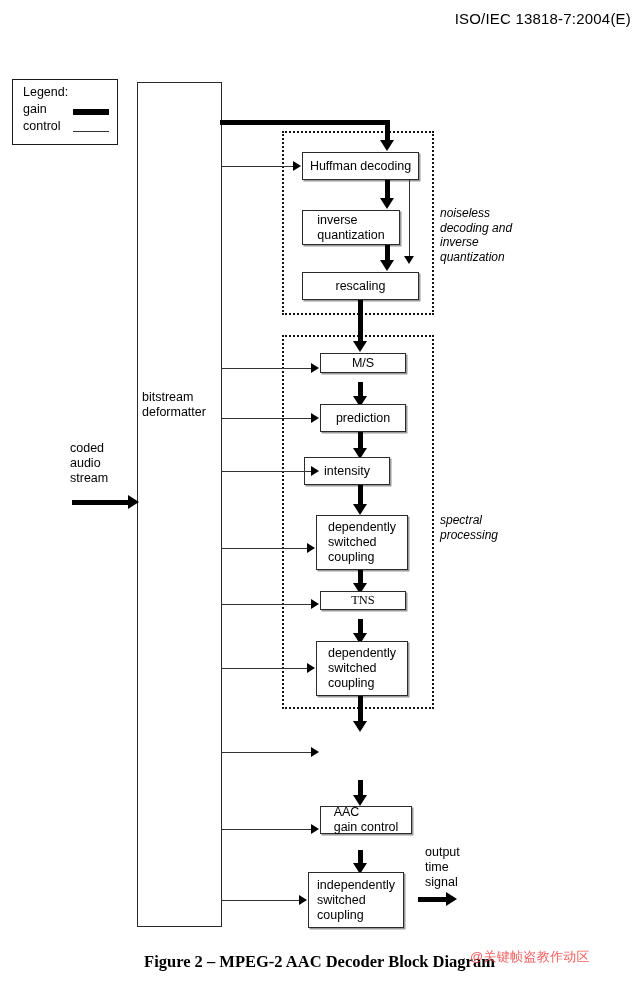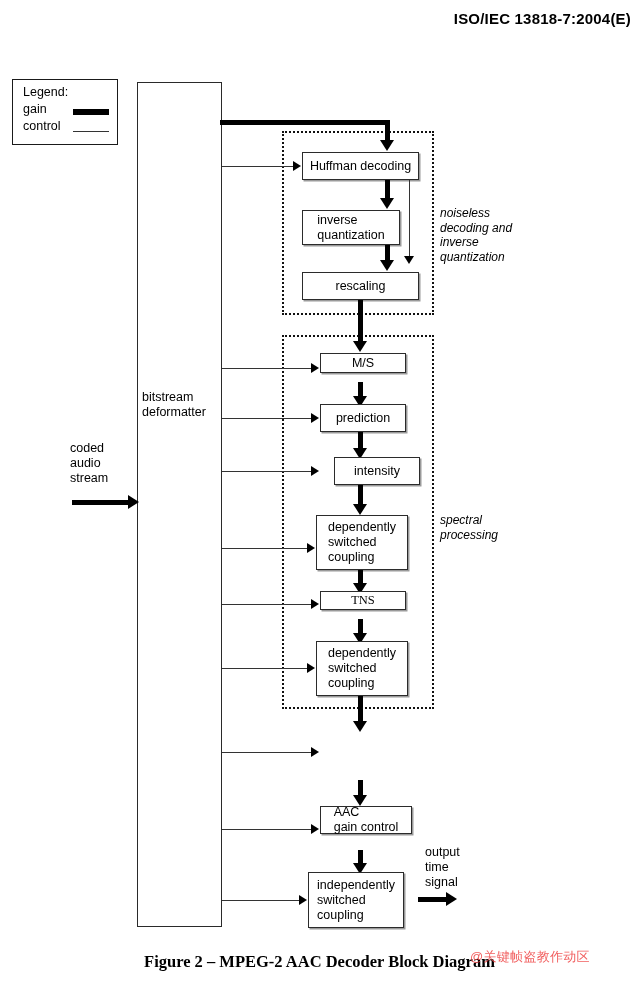--- a/index.html
+++ b/index.html
@@ -18,21 +18,21 @@
   #page {
     position: absolute;
     left: 0; top: 0;
     width: 639px; height: 987px;
   }
   .hdr {
     position: absolute;
     right: 8px;
     top: 10px;
     font-family: "Liberation Sans", sans-serif;
-    font-weight: bold;
+    font-weight: normal;
     font-size: 15px;
     letter-spacing: 0.2px;
     white-space: nowrap;
   }
   
   .legend-box {
     position: absolute;
     left: 12px; top: 79px;
     width: 106px; height: 66px;
     border: 1.3px solid #1a1a1a;
@@ -257,21 +257,21 @@
   <div class="vline-data" style="left:358px; top:382px; height:18px;"></div>
   <div class="arr-down-data" style="left:353px; top:396px;"></div>
 
   <div class="blk blk-shadow" style="left:320px; top:404px; width:86px; height:28px;">
     <span id="blk4-text">prediction</span>
   </div>
 
   <div class="vline-data" style="left:358px; top:432px; height:20px;"></div>
   <div class="arr-down-data" style="left:353px; top:448px;"></div>
 
-  <div class="blk blk-shadow" style="left:334px; top:457px; width:86px; height:28px;">
+  <div class="blk blk-shadow" style="left:304px; top:457px; width:86px; height:28px;">
     <span id="blk5-text">intensity</span>
   </div>
 
   <div class="vline-data" style="left:358px; top:485px; height:23px;"></div>
   <div class="arr-down-data" style="left:353px; top:504px;"></div>
 
   <div class="blk blk-shadow" style="left:316px; top:515px; width:92px; height:55px;">
     <span id="blk6-text">dependently<br>switched<br>coupling</span>
   </div>
 

